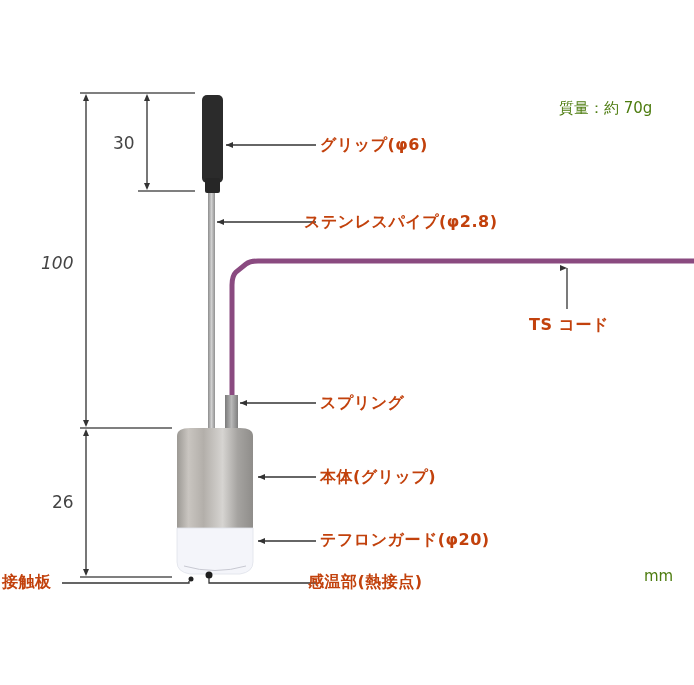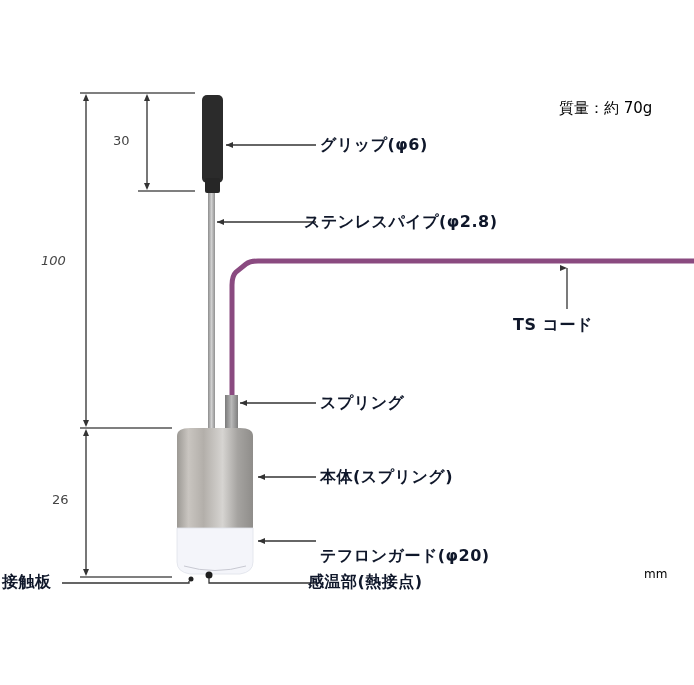--- a/index.html
+++ b/index.html
@@ -1,22 +1,22 @@
 <!DOCTYPE html>
 <html><head>
 <meta charset="utf-8">
 <style>
   html, body { margin: 0; padding: 0; background: #ffffff; }
   body { width: 694px; height: 685px; position: relative; overflow: hidden;
          font-family: "DejaVu Sans", "Liberation Sans", sans-serif; color: #333; }
   #diagram { position: absolute; left: 0; top: 0; width: 694px; height: 685px; }
-  .lbl { position: absolute; font-size: 16px; font-weight: bold; color: #0f172a;
+  .lbl { position: absolute; font-size: 16px; font-weight: bold; color: #c2410c;
          white-space: nowrap; letter-spacing: 0.5px; }
-  .dim { position: absolute; font-size: 13px; color: #444; white-space: nowrap; }
-  .note { position: absolute; font-size: 15px; color: #000000; white-space: nowrap; }
+  .dim { position: absolute; font-size: 17px; color: #444; white-space: nowrap; }
+  .note { position: absolute; font-size: 15px; color: #4d7c0f; white-space: nowrap; }
 </style>
 </head>
 <body>
 
 <svg id="diagram" viewBox="0 0 694 685" xmlns="http://www.w3.org/2000/svg">
   <defs>
     <marker id="arrowL" markerWidth="8" markerHeight="8" refX="1" refY="4" orient="auto" markerUnits="userSpaceOnUse">
       <path d="M8,1 L1,4 L8,7 Z" fill="#333"></path>
     </marker>
     <marker id="arrowUp" markerWidth="8" markerHeight="8" refX="4" refY="1" orient="auto" markerUnits="userSpaceOnUse">
@@ -92,26 +92,26 @@
     <line x1="258" y1="477" x2="316" y2="477" marker-start="url(#arrowL)"></line>
     <line x1="258" y1="541" x2="316" y2="541" marker-start="url(#arrowL)"></line>
 
     <polyline points="62,583 189,583 189,581"></polyline>
 
     <polyline points="209,578 209,583 316,583"></polyline>
   </g>
 </svg>
 
 <div class="note" style="left:559px; top:99px;">質量：約 70g</div>
-<div class="note" style="left:644px; top:567px; font-size:12px;">mm</div>
+<div class="note" style="left:644px; top:567px; font-size:15px;">mm</div>
 
 <div class="dim" style="left:113px; top:133px;">30</div>
 <div class="dim" style="left:41px; top:253px;font-style:italic;">100</div>
 <div class="dim" style="left:52px; top:492px;">26</div>
 
 <div class="lbl" style="left:320px; top:135px;">グリップ(φ6)</div>
 <div class="lbl" style="left:304px; top:212px;">ステンレスパイプ(φ2.8)</div>
-<div class="lbl" style="left:513px; top:315px;">TS コード</div>
+<div class="lbl" style="left:529px; top:315px;">TS コード</div>
 <div class="lbl" style="left:320px; top:393px;text-align:center;">スプリング</div>
-<div class="lbl" style="left:320px; top:467px;">本体(スプリング)</div>
-<div class="lbl" style="left:320px; top:530px;margin-top:16px;">テフロンガード(φ20)</div>
+<div class="lbl" style="left:320px; top:467px;">本体(グリップ)</div>
+<div class="lbl" style="left:320px; top:530px;">テフロンガード(φ20)</div>
 <div class="lbl" style="left:2px; top:572px;text-align:center;">接触板</div>
 <div class="lbl" style="left:308px; top:572px;">感温部(熱接点)</div>
 
 </body></html>

